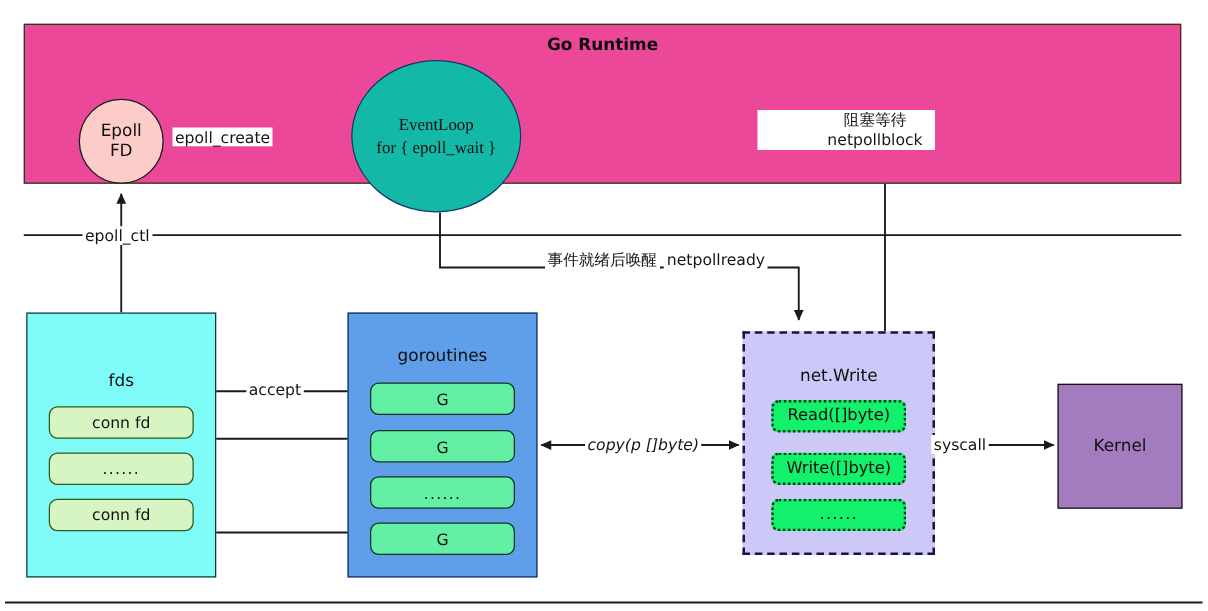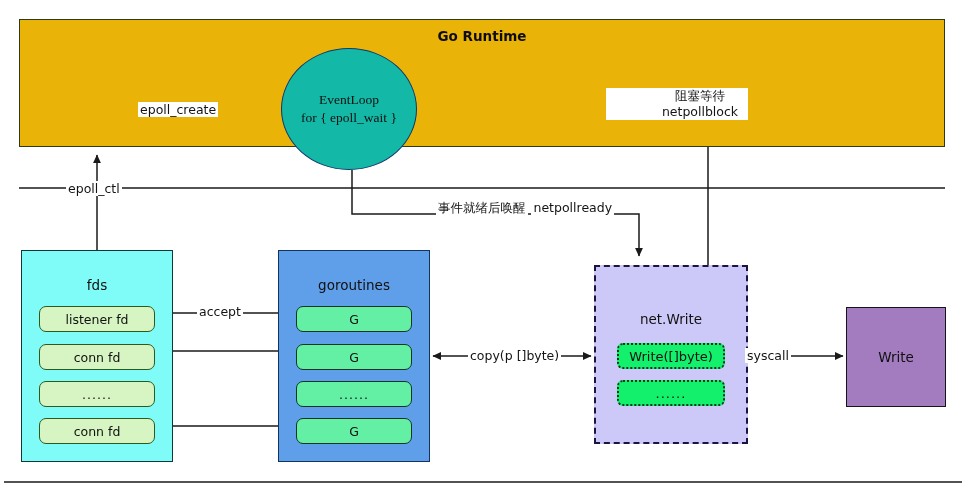--- a/index.html
+++ b/index.html
@@ -5,21 +5,21 @@
   html,body{margin:0;padding:0;background:#ffffff;}
   body{width:966px;height:489px;overflow:hidden;
        font-family:"DejaVu Sans","Liberation Sans",sans-serif;}
   #stage{position:relative;width:966px;height:489px;background:#fff;}
   svg.layer{position:absolute;left:0;top:0;width:966px;height:489px;}
   .nd{position:absolute;box-sizing:border-box;display:flex;align-items:center;
       justify-content:center;text-align:center;color:#101010;}
 
   
   #goruntime{left:19px;top:19px;width:926px;height:128px;
-      background:#eab308;border:1.6px solid #2b3a17;align-items:flex-start;}
+      background:#ec4899;border:1.6px solid #2b3a17;align-items:flex-start;}
   #goruntime-title{position:absolute;left:0;right:0;top:8px;
       font-weight:bold;font-size:13.5px;color:#0d0d0d;}
 
   
   #epollfd{left:63px;top:79px;width:68px;height:68px;border-radius:50%;
       background:#fcccc9;border:1.5px solid #1a1a1a;
       font-size:13.5px;line-height:16px;flex-direction:column;}
 
   
   #eventloop{left:281px;top:48px;width:136px;height:122px;border-radius:50%;
@@ -99,59 +99,63 @@
       <path d="M751,356 L843,356" marker-end="url(#ah)" marker-start="url(#ahr)"></path>
 
       <path d="M4,482 L962,482" stroke-width="1.6"></path>
     </g>
   </svg>
 
   <div class="nd" id="goruntime">
     <div id="goruntime-title">Go Runtime</div>
   </div>
 
+  <div class="nd" id="epollfd">
+    <div>Epoll</div>
+    <div>FD</div>
+  </div>
 
   <div class="nd" id="eventloop">
     <div>EventLoop</div>
     <div>for { epoll_wait }</div>
   </div>
 
   <div class="nd" id="fds">
     <div id="fds-title">fds</div>
-    <div class="item fd-item" style="margin-top:13px">listener fd</div>
     <div class="item fd-item" style="margin-top:12px">conn fd</div>
     <div class="item fd-item dots" style="margin-top:11px">......</div>
     <div class="item fd-item" style="margin-top:11px">conn fd</div>
   </div>
 
   <div class="nd" id="goroutines">
     <div id="goroutines-title">goroutines</div>
     <div class="item g-item" style="margin-top:13px">G</div>
     <div class="item g-item" style="margin-top:12px">G</div>
     <div class="item g-item dots" style="margin-top:11px">......</div>
     <div class="item g-item" style="margin-top:11px">G</div>
   </div>
 
   <div class="nd" id="netconn">
     <div id="netconn-title">net.Write</div>
+    <div class="nc-item" style="margin-top:11px">Read([]byte)</div>
     <div class="nc-item" style="margin-top:16px">Write([]byte)</div>
     <div class="nc-item dots" style="margin-top:11px">......</div>
   </div>
 
   <div class="nd" id="kernel">
-    <span>Write</span>
+    <span>Kernel</span>
   </div>
 
   <div class="elab" style="left:138px;top:102px;">epoll_create</div>
 
   <div class="elab" style="left:66px;top:181px;">epoll_ctl</div>
 
   <div class="elab" style="left:197px;top:304px;">accept</div>
 
-  <div class="elab" style="left:468px;top:348px;">copy(p []byte)</div>
+  <div class="elab" style="left:468px;top:348px;font-style:italic;">copy(p []byte)</div>
 
   <div class="elab" style="left:745px;top:348px;">syscall</div>
 
   <div class="elab two" style="left:606px;top:88px;width:92px;text-align:center;padding-left:48px;">
     <div>阻塞等待</div>
     <div>netpollblock</div>
   </div>
 
   <div class="elab two" style="left:434px;top:200px;width:106px;text-align:center;background:transparent;">
     <div style="background:#fff;display:inline-block;padding:0 2px;">事件就绪后唤醒</div>

